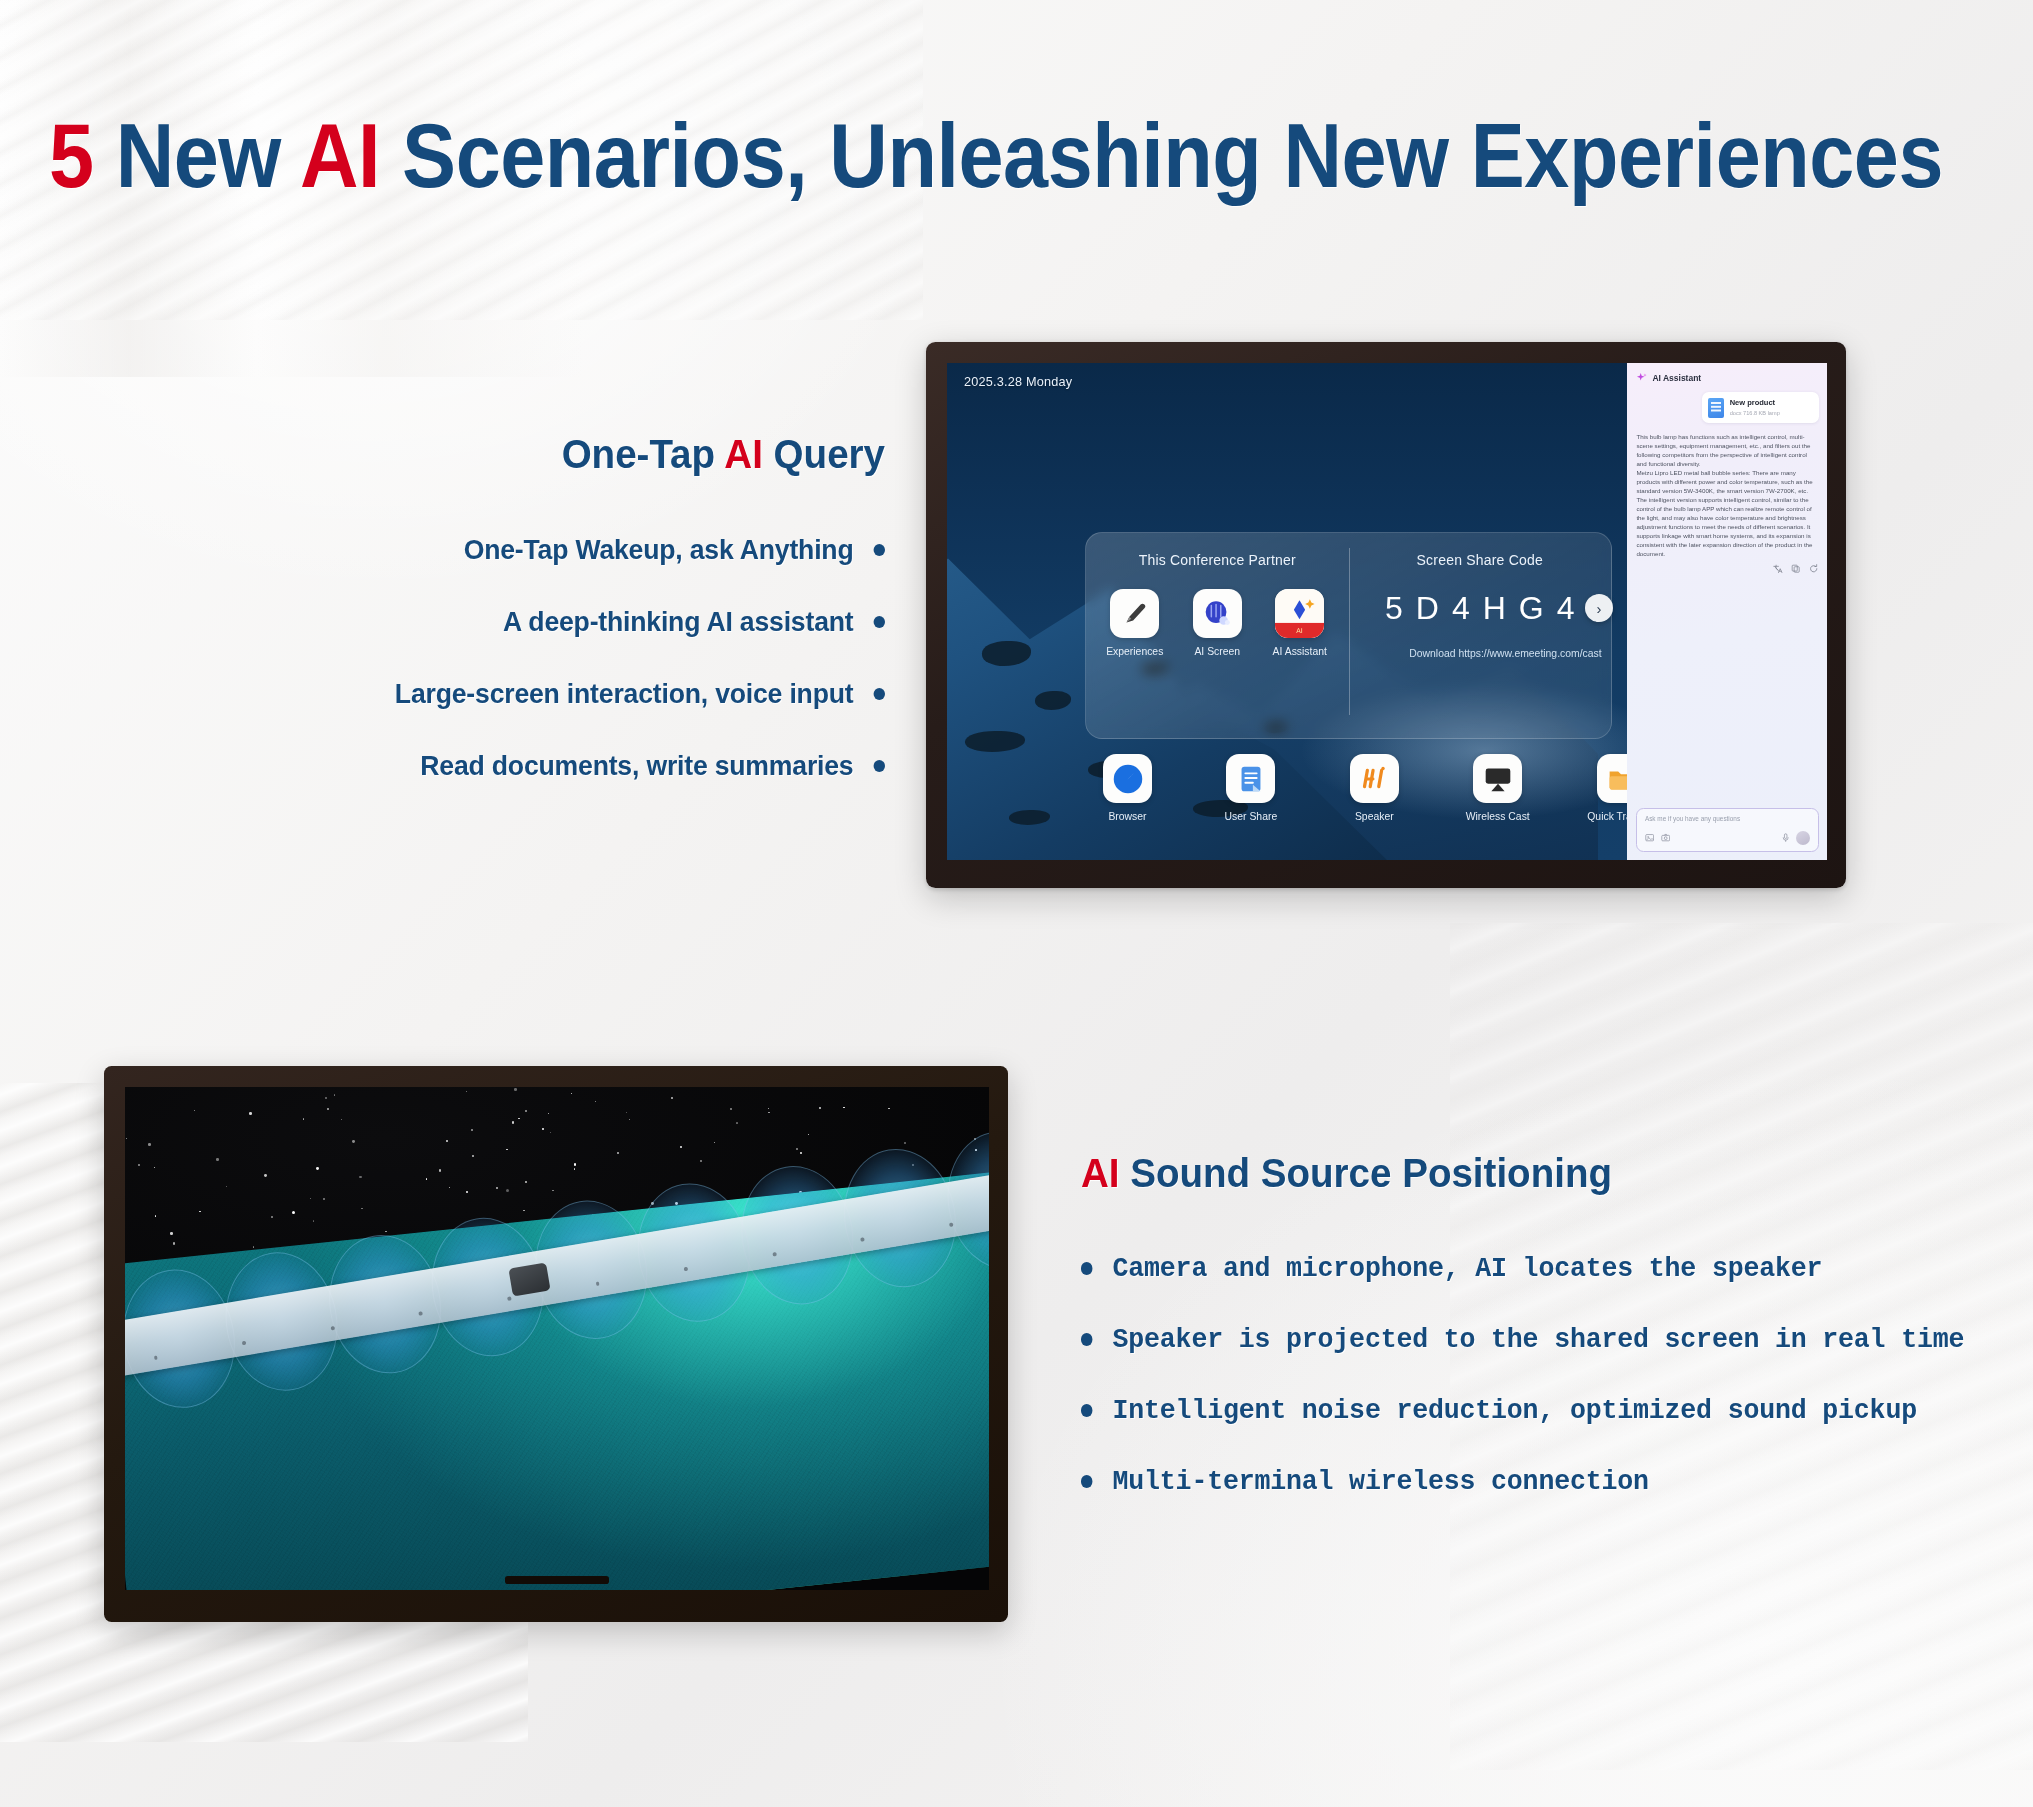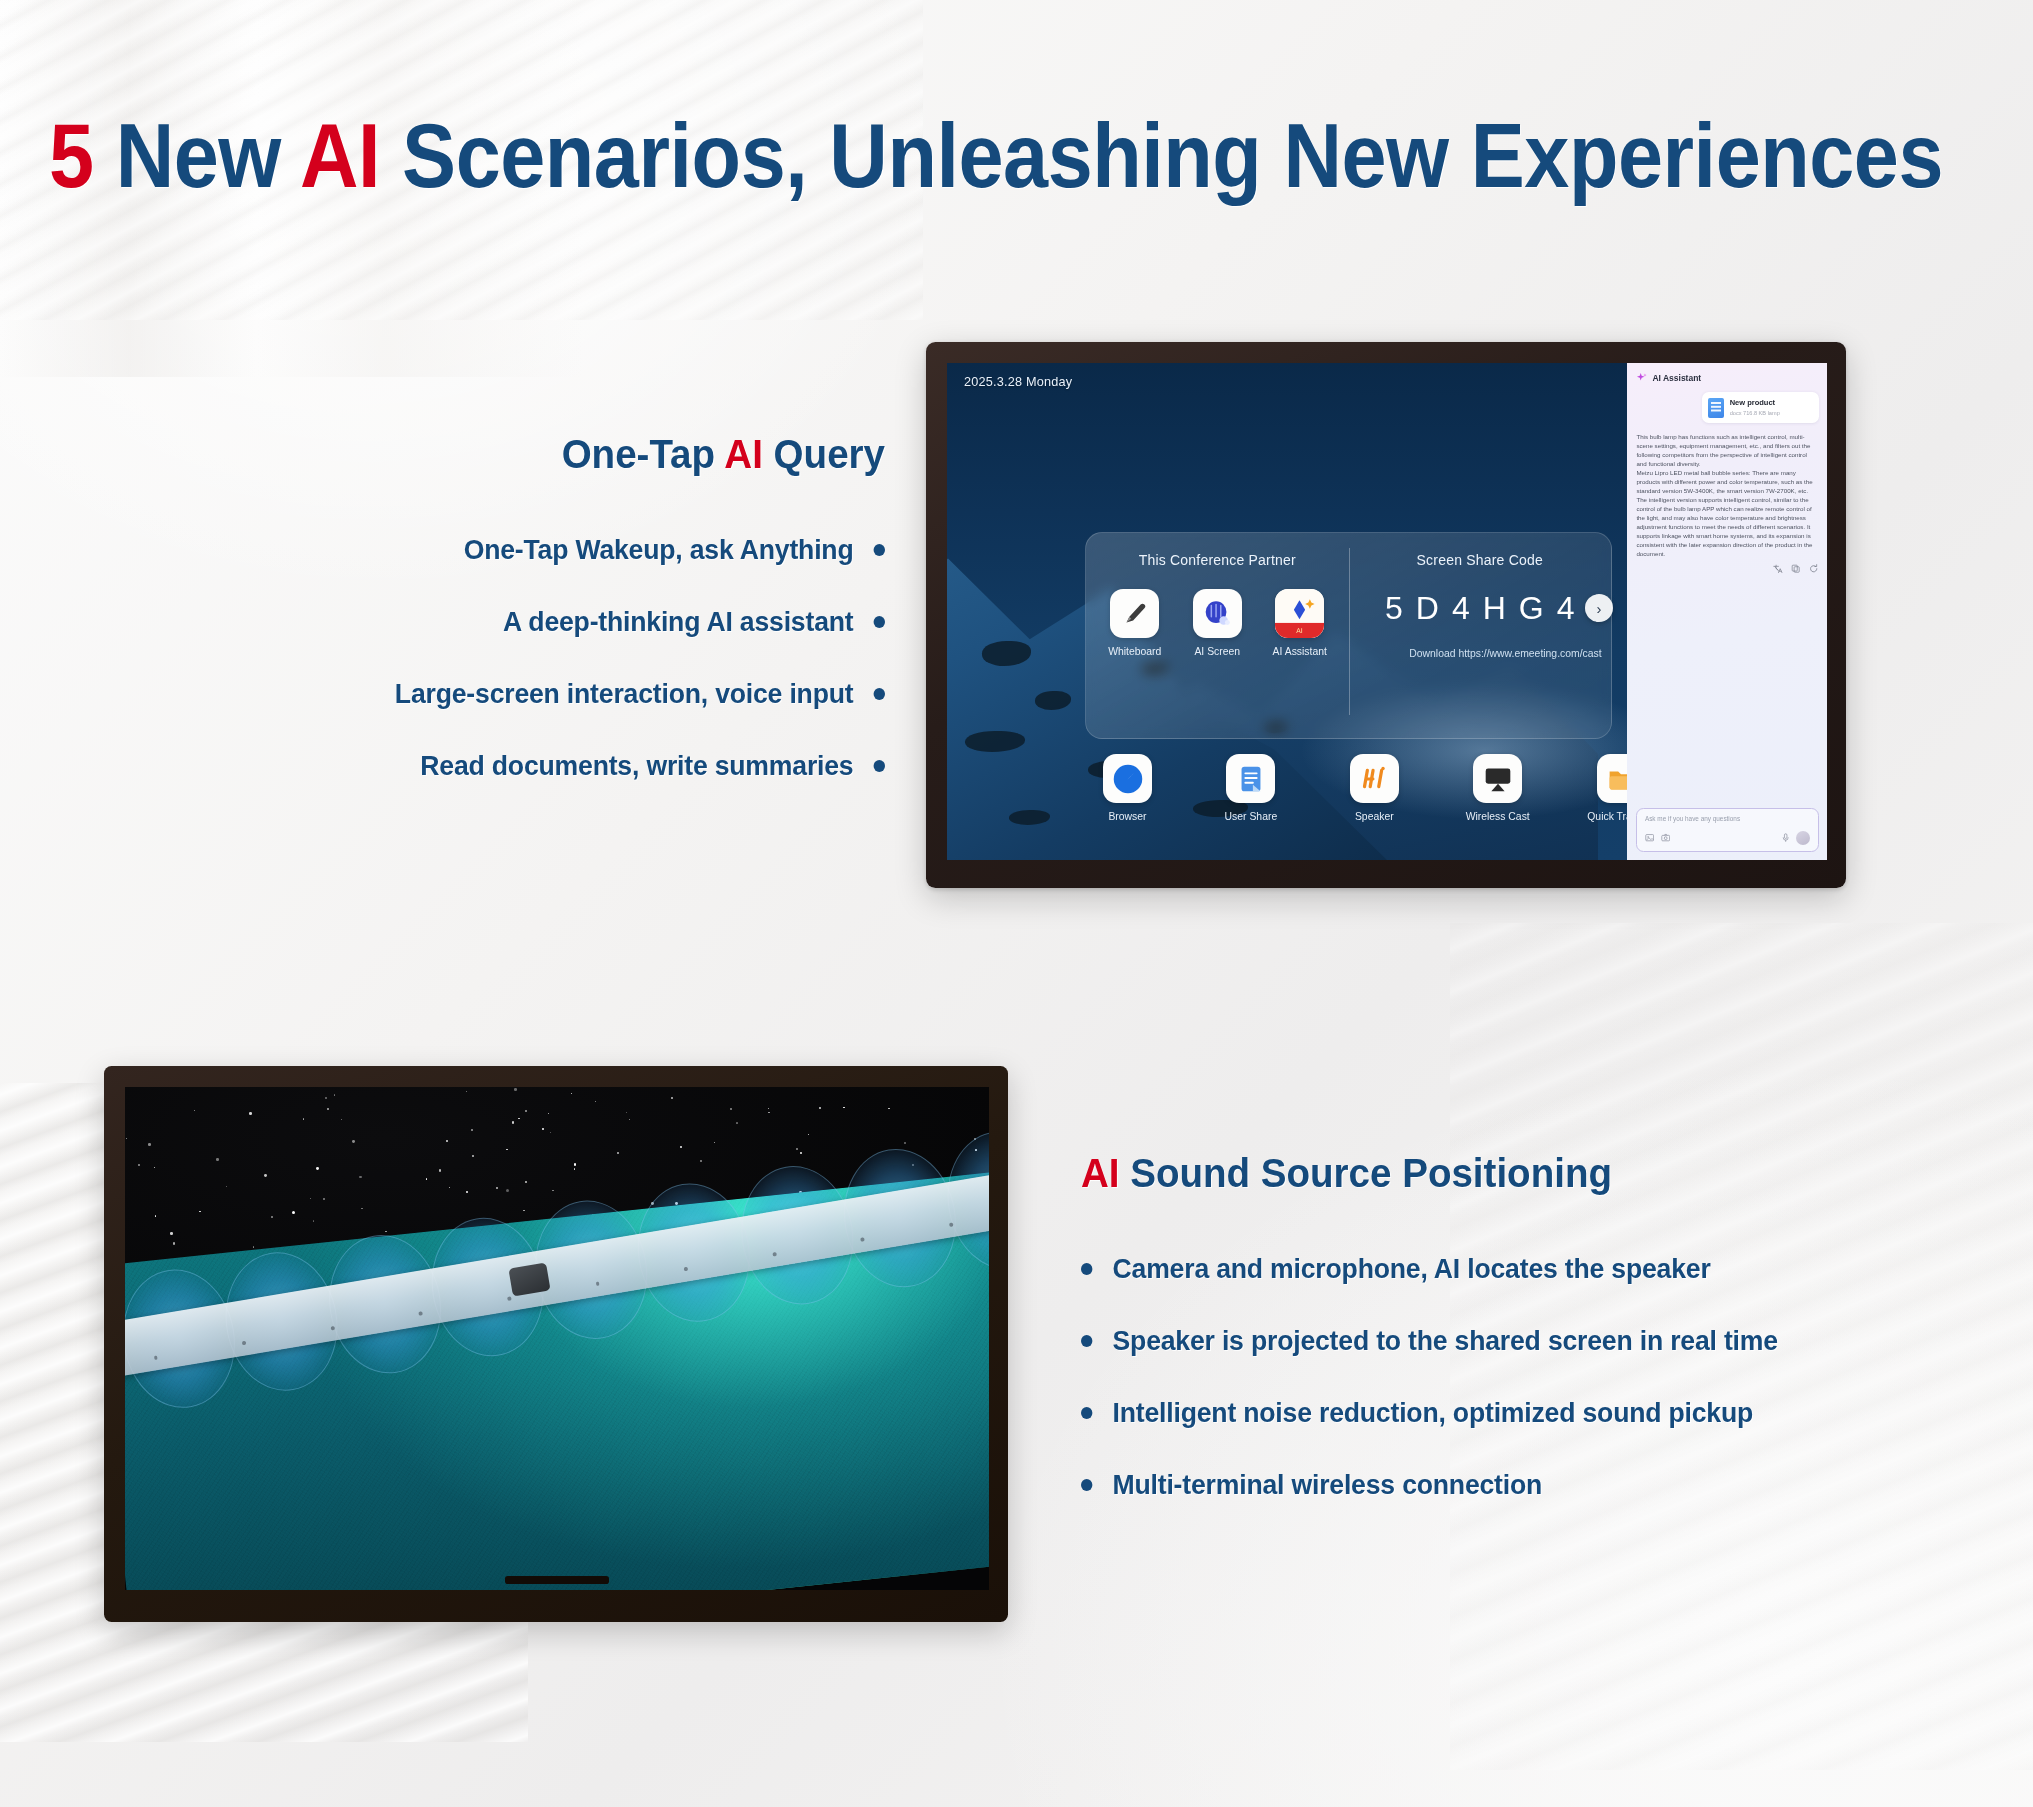--- a/index.html
+++ b/index.html
@@ -109,21 +109,21 @@
   
   #sec2-text {
     position: absolute; left: 1081px; top: 1147px; width: 932px;
     text-align: left;
   }
   #sec2-heading {
     font-size: 41px; font-weight: 900; line-height: 53px;
     transform: scaleX(0.94); transform-origin: left center;
     text-shadow: 0.9px 0.9px 0 rgba(255,255,255,0.85);
   }
-  #sec2-list { list-style: none; margin-top: 53px; }
+  #sec2-list { list-style: none; margin-top: 53px; font-family: Liberation Mono, monospace; }
   #sec2-list li {
     display: flex; align-items: center; justify-content: flex-start;
     gap: 21px;
     margin-bottom: 40px;
     color: #154a7c;
     font-size: 28px; font-weight: 700;
     letter-spacing: -0.2px;
     transform: scaleX(0.95); transform-origin: left center;
     text-shadow: 0.9px 0.9px 0 rgba(255,255,255,0.85);
   }
@@ -440,21 +440,21 @@
         <div class="glass-title">This Conference Partner</div>
         <div class="app-row">
 
           <div class="app-item">
             <div class="app-tile">
               <svg width="32" height="32" viewBox="0 0 34 34">
                   <path d="M8 26 L11 20 L23 7 Q25 5 27 7 Q29 9 27 11 L15 24 Z" fill="#3d3d3d"></path>
                   <path d="M8 26 L11 20 L13 22 Z" fill="#8c8c8c"></path>
                 </svg>
             </div>
-            <div class="app-label">Whiteboard</div>
+            <div class="app-label">Experiences</div>
           </div>
 
           <div class="app-item">
             <div class="app-tile">
               <svg width="34" height="34" viewBox="0 0 36 36">
                   <ellipse cx="17" cy="16" rx="11" ry="11.5" fill="#3442c9"></ellipse>
                   <path d="M12 9 v12 M17 8 v13 M22 9 v12" stroke="#9aa6f2" stroke-width="1.6" stroke-linecap="round"></path>
                   <circle cx="25" cy="25" r="4.5" fill="#cfd8ff"></circle>
                   <circle cx="29" cy="27" r="2.6" fill="#e8edff"></circle>
                 </svg>

